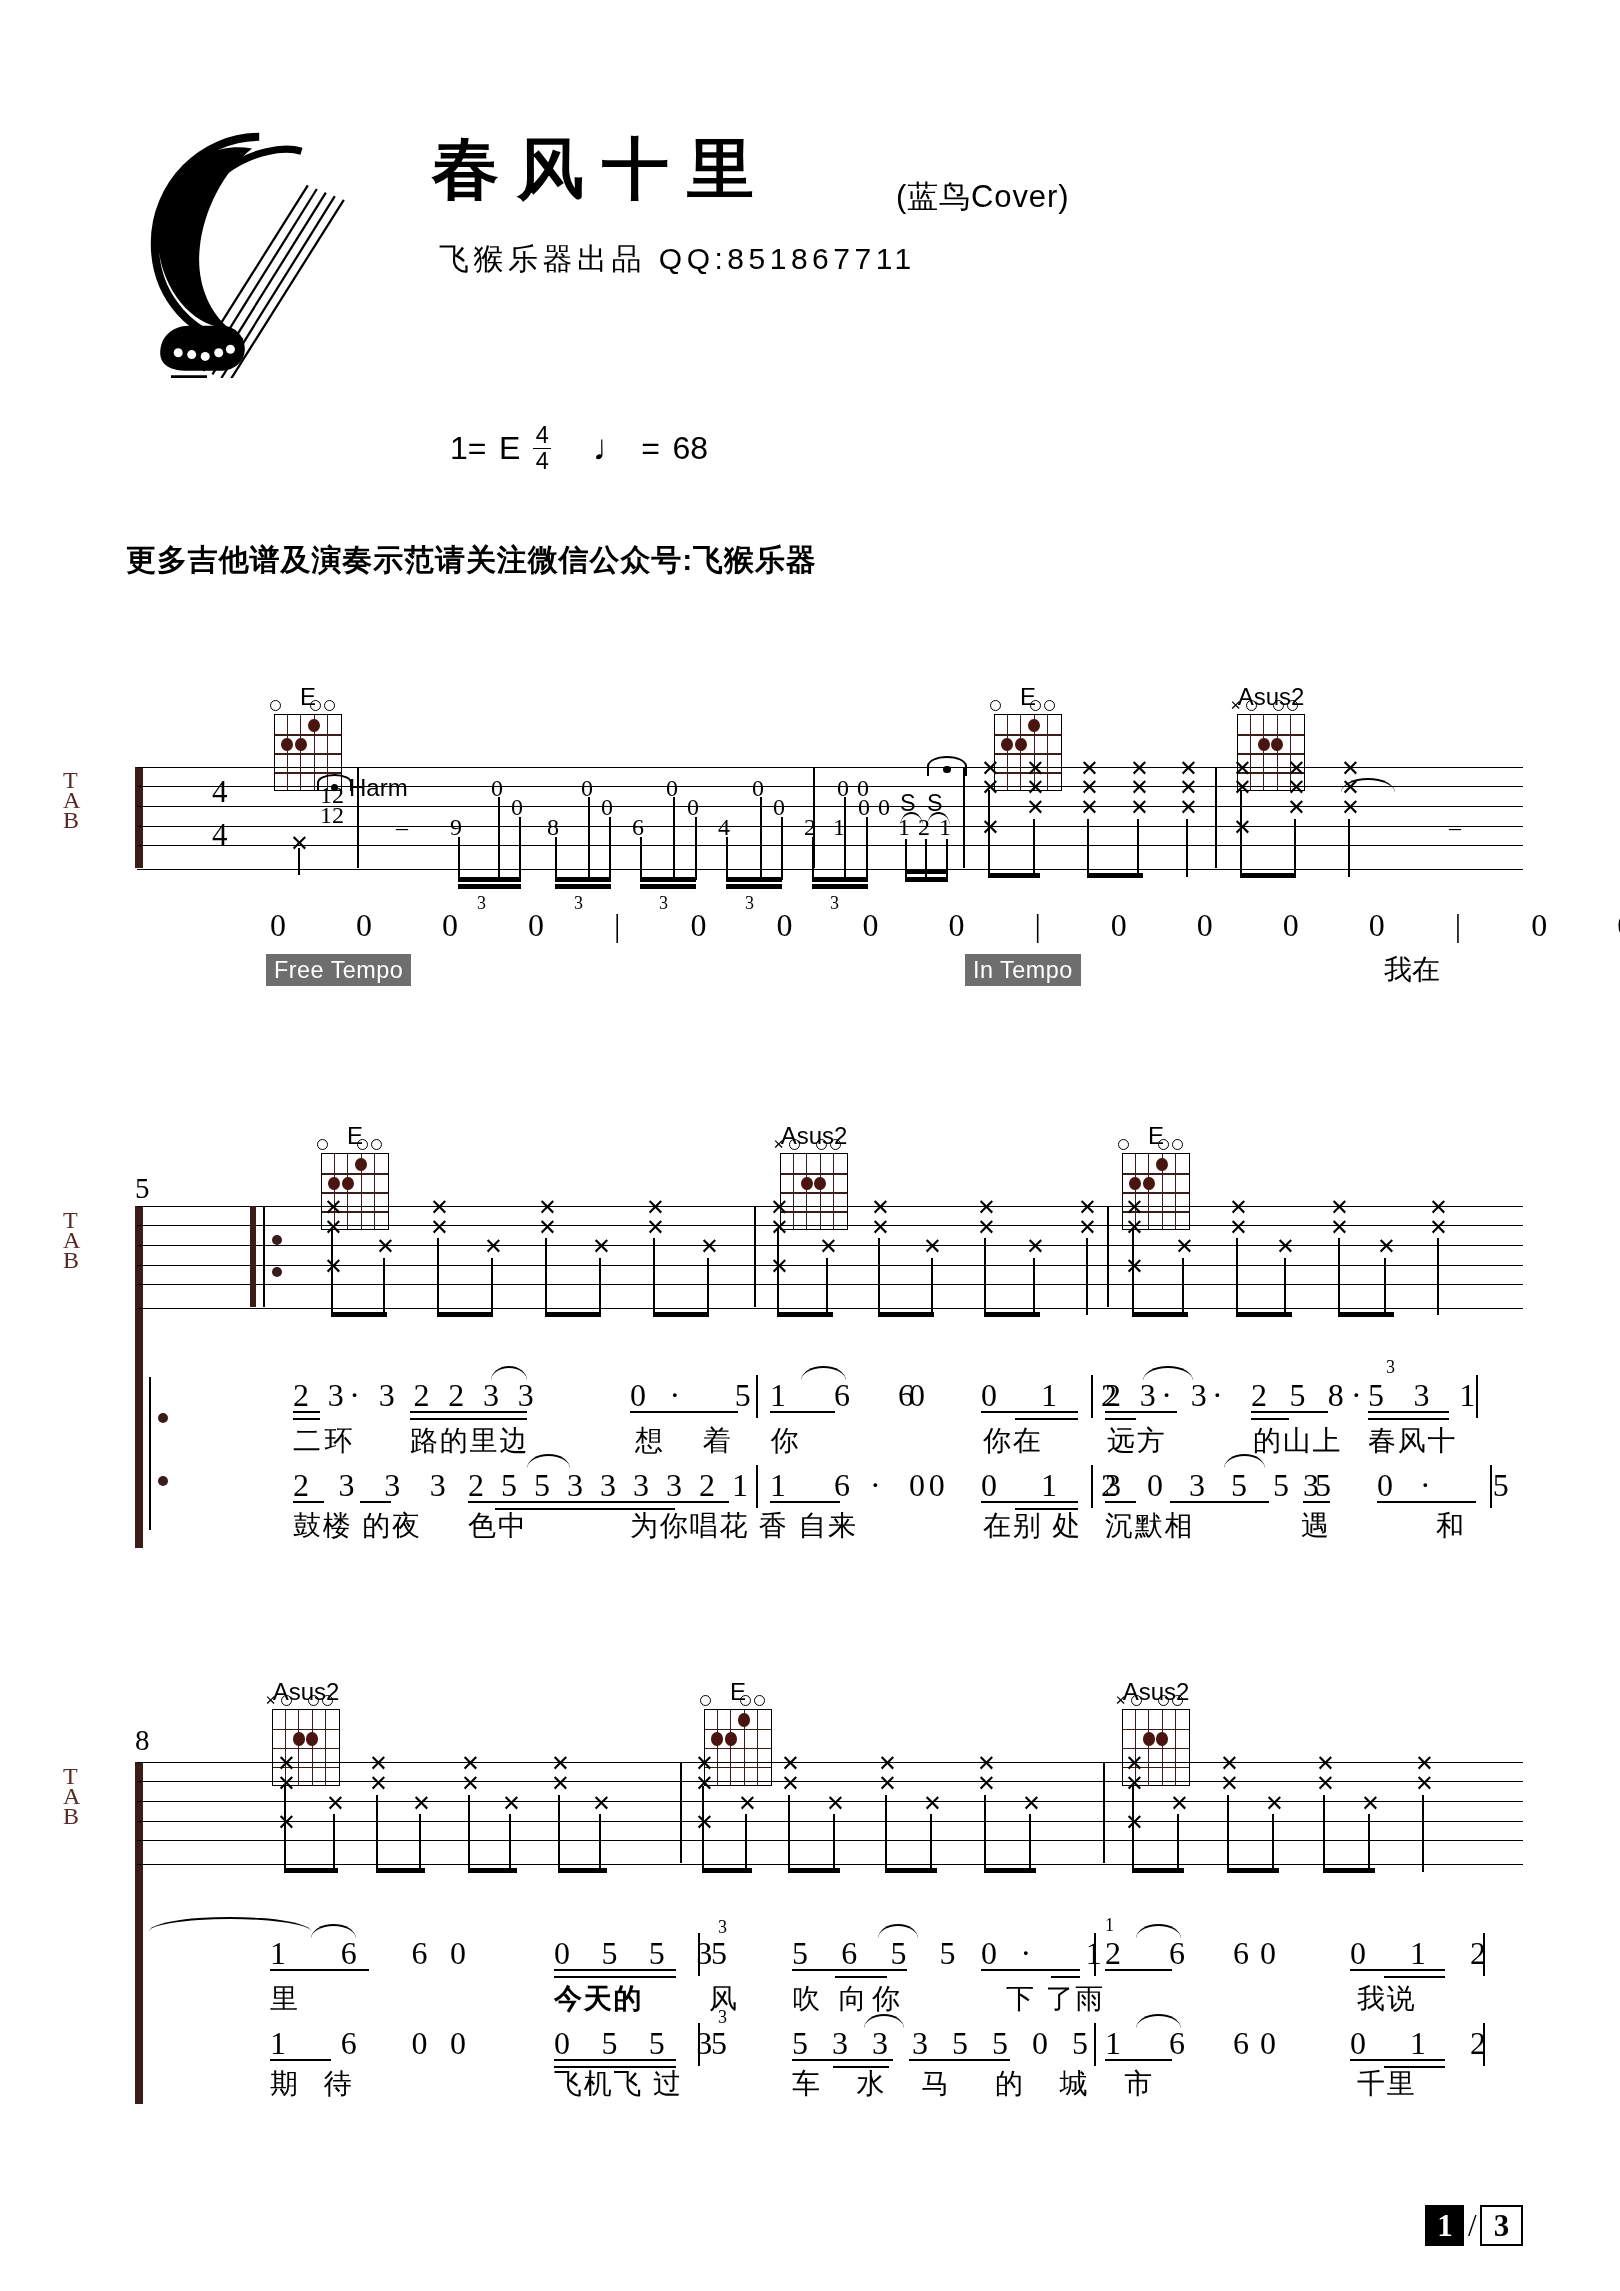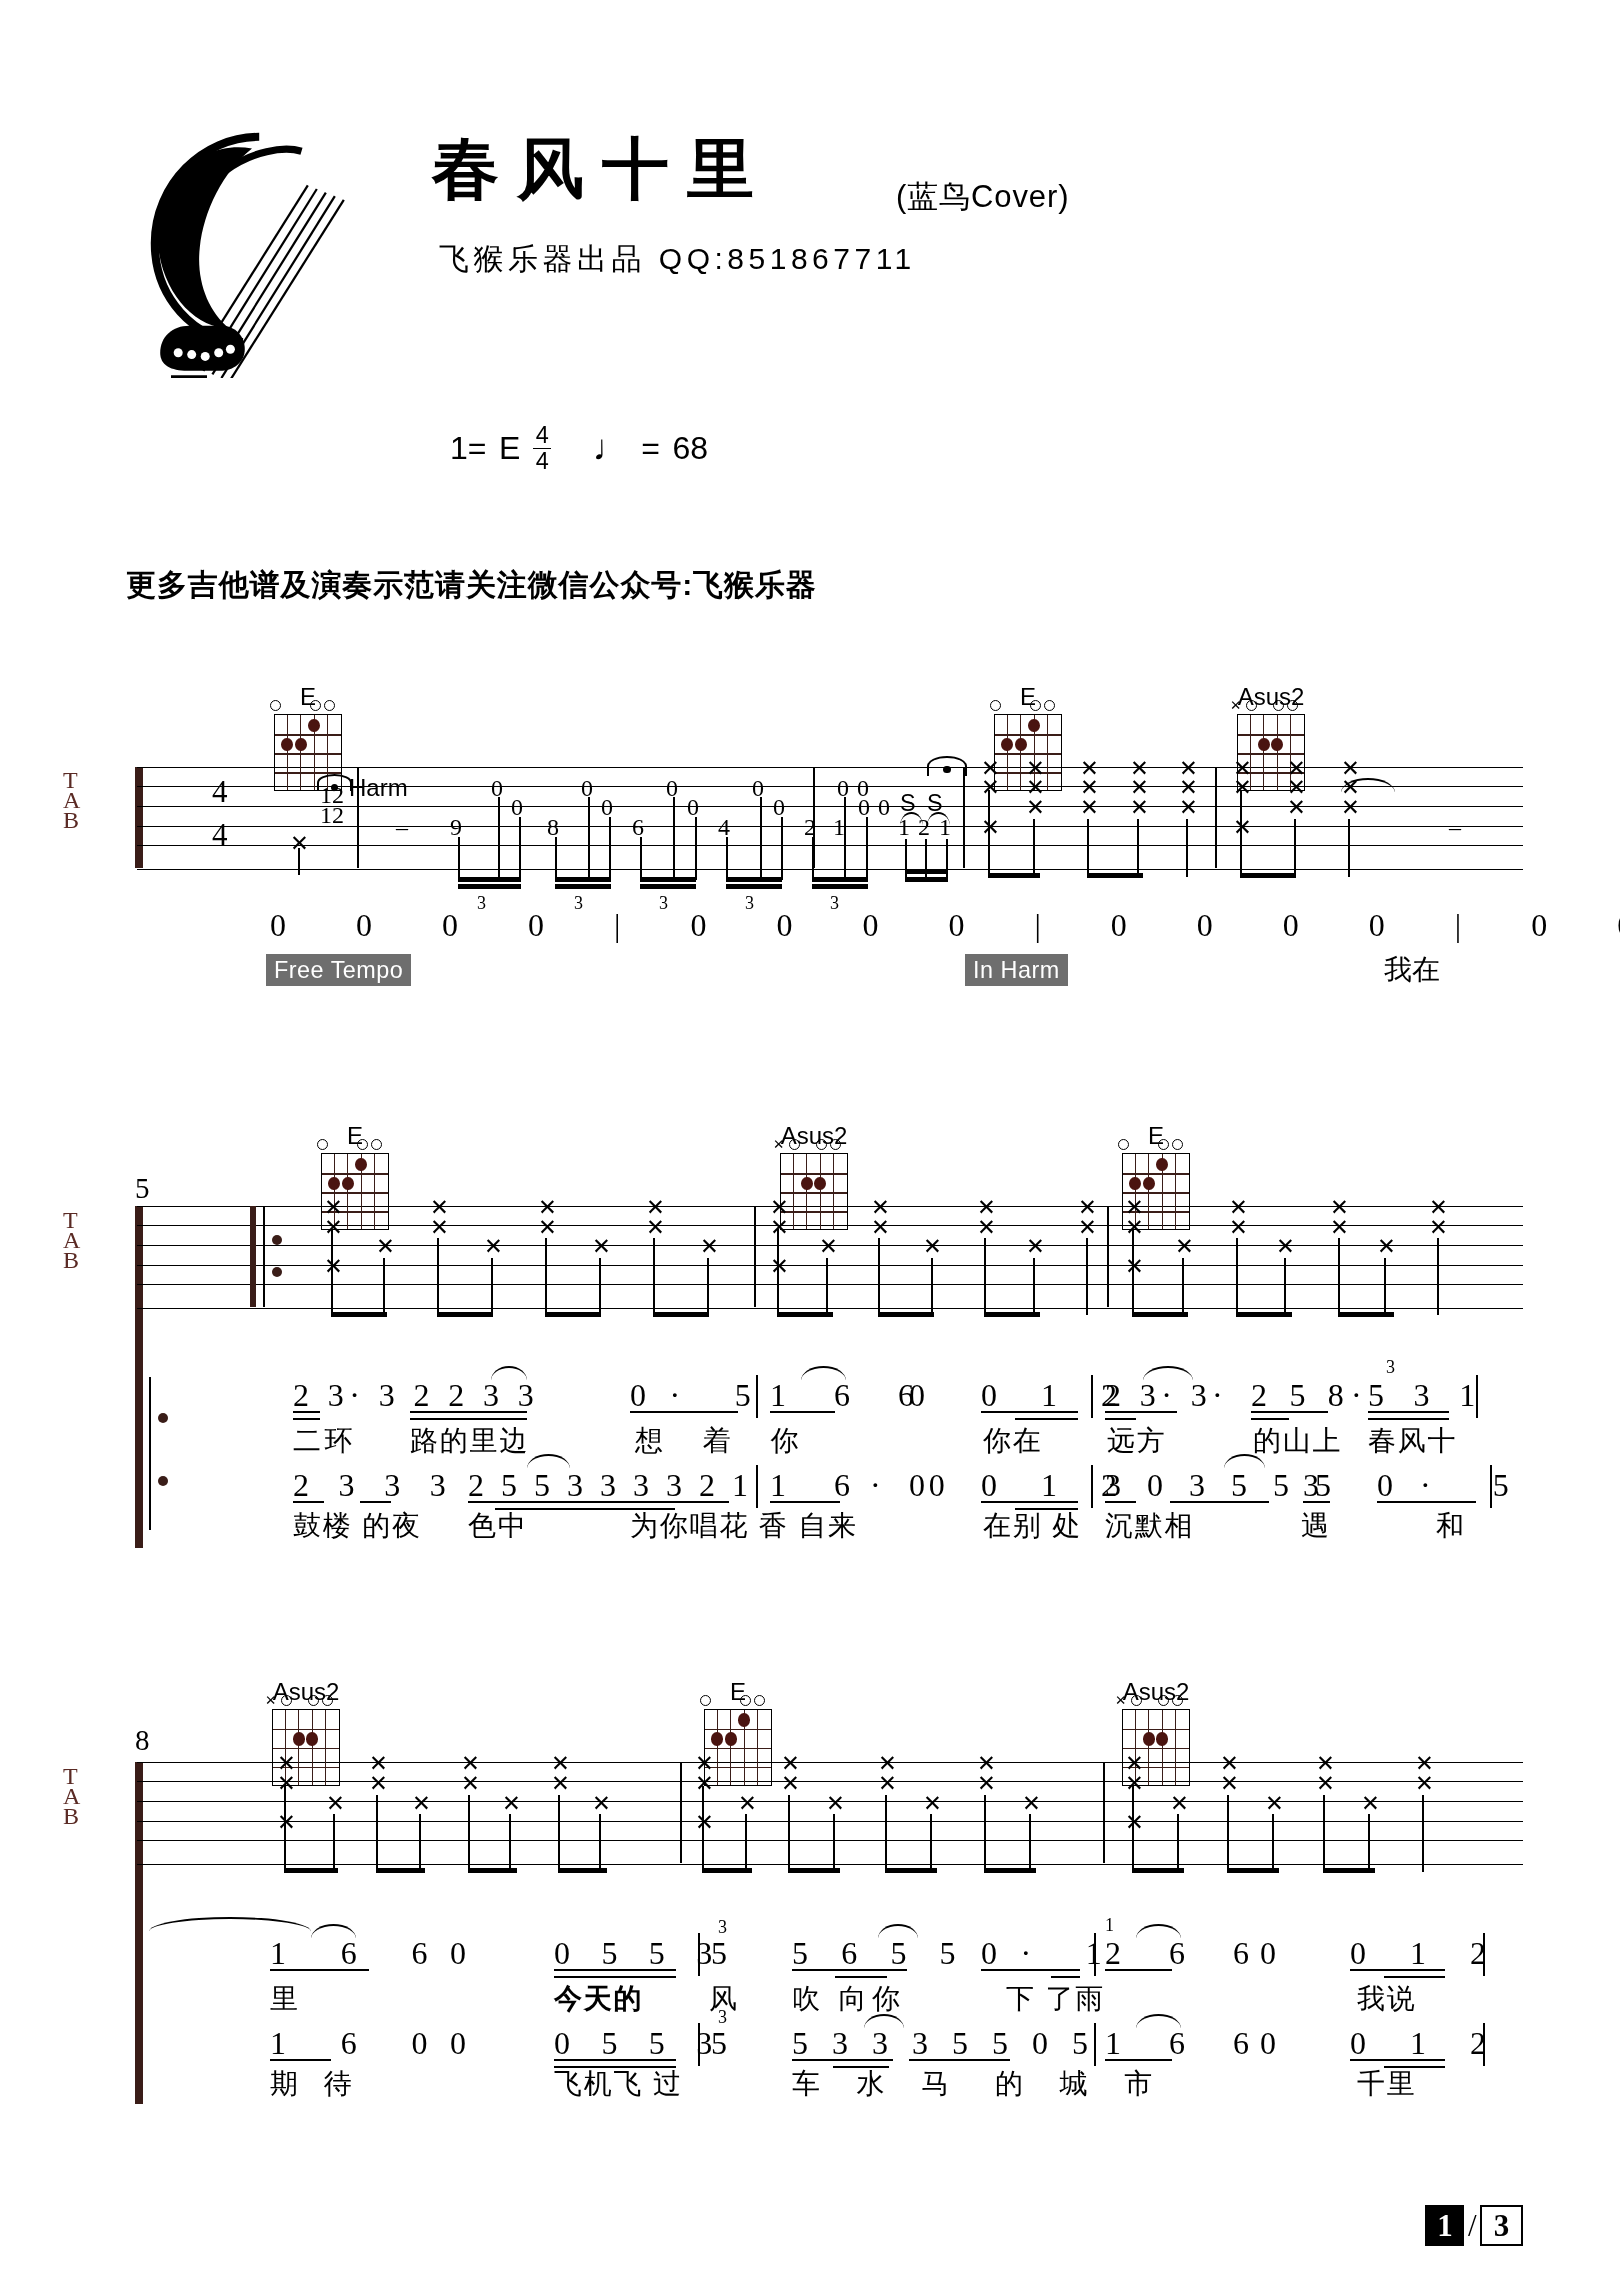--- a/index.html
+++ b/index.html
@@ -15,21 +15,21 @@
   .byline{position:absolute;left:439px;top:239px;font-size:30px;letter-spacing:4.5px;}
   .credits{position:absolute;right:99px;top:329px;text-align:left;font-size:27px;
            line-height:48px;letter-spacing:1.8px;}
   .credits div span.sp{display:inline-block;width:52px;}
   .keyline{position:absolute;left:450px;top:423px;font-size:32px;
            display:flex;align-items:center;gap:12.6px;}
   .frac{display:inline-flex;flex-direction:column;align-items:center;
         font-size:23.4px;line-height:1.05;vertical-align:middle;}
   .frac .num{border-bottom:1.8px solid #000;padding:0 2.7px;}
   .qnote{font-size:36px;line-height:0.9;}
-  .wechat{position:absolute;left:126px;top:565px;font-size:30px;letter-spacing:0.9px;font-weight:600;}
+  .wechat{position:absolute;left:126px;top:540px;font-size:30px;letter-spacing:0.9px;font-weight:600;}
 
   
   .system{position:absolute;left:0;width:1620px;}
   .staff{position:absolute;border-top:1.8px solid #000;border-bottom:1.8px solid #000;}
   .sline{position:absolute;left:0;right:0;height:0;border-top:1.4px solid #000;}
   .tabmark{position:absolute;left:63px;font-size:24px;color:#5a2a24;
            font-family:"Liberation Serif",serif;line-height:20px;}
   .brace{position:absolute;border-left:8px solid #3a1d18;}
   .measnum{position:absolute;font-size:29px;font-family:"Liberation Serif",serif;}
   .barline{position:absolute;width:1.8px;background:#000;}
@@ -322,21 +322,21 @@
       <div class="tx" style="left:1341px;top:95px">✕</div>
       <div class="tx" style="left:1341px;top:115px">✕</div>
     <div class="stem" style="left:1348px;top:135px;height:58px"></div>
     <div class="tnum" style="left:1449px;top:133px;">–</div>
     <div class="slur" style="left:1341px;top:94px;width:54px;"></div>
 
     <div class="jprow" style="top:225px;">
       <div class="jp" style="left:270px;top:0;letter-spacing:31px;">0 0 0 0 | 0 0 0 0 | 0 0 0 0 | 0 0 0 1 2·</div>
     </div>
     <div class="tag" style="left:266px;top:270px;">Free Tempo</div>
-    <div class="tag" style="left:965px;top:270px;">In Harm</div>
+    <div class="tag" style="left:965px;top:270px;">In Tempo</div>
     <div class="ly" style="left:1384px;top:272px;">我在</div>
   </div>
 
   <div class="system" style="top:1152px;height:468px;">
     <div class="measnum" style="left:135px;top:20px;">5</div>
     <div class="brace" style="left:135px;top:54px;height:342px;"></div>
     <div class="staff" style="left:137px;top:54px;width:1386px;height:101px;">
       <div class="sline" style="top:18px"></div>
         <div class="sline" style="top:38px"></div>
       <div class="sline" style="top:58px"></div>

